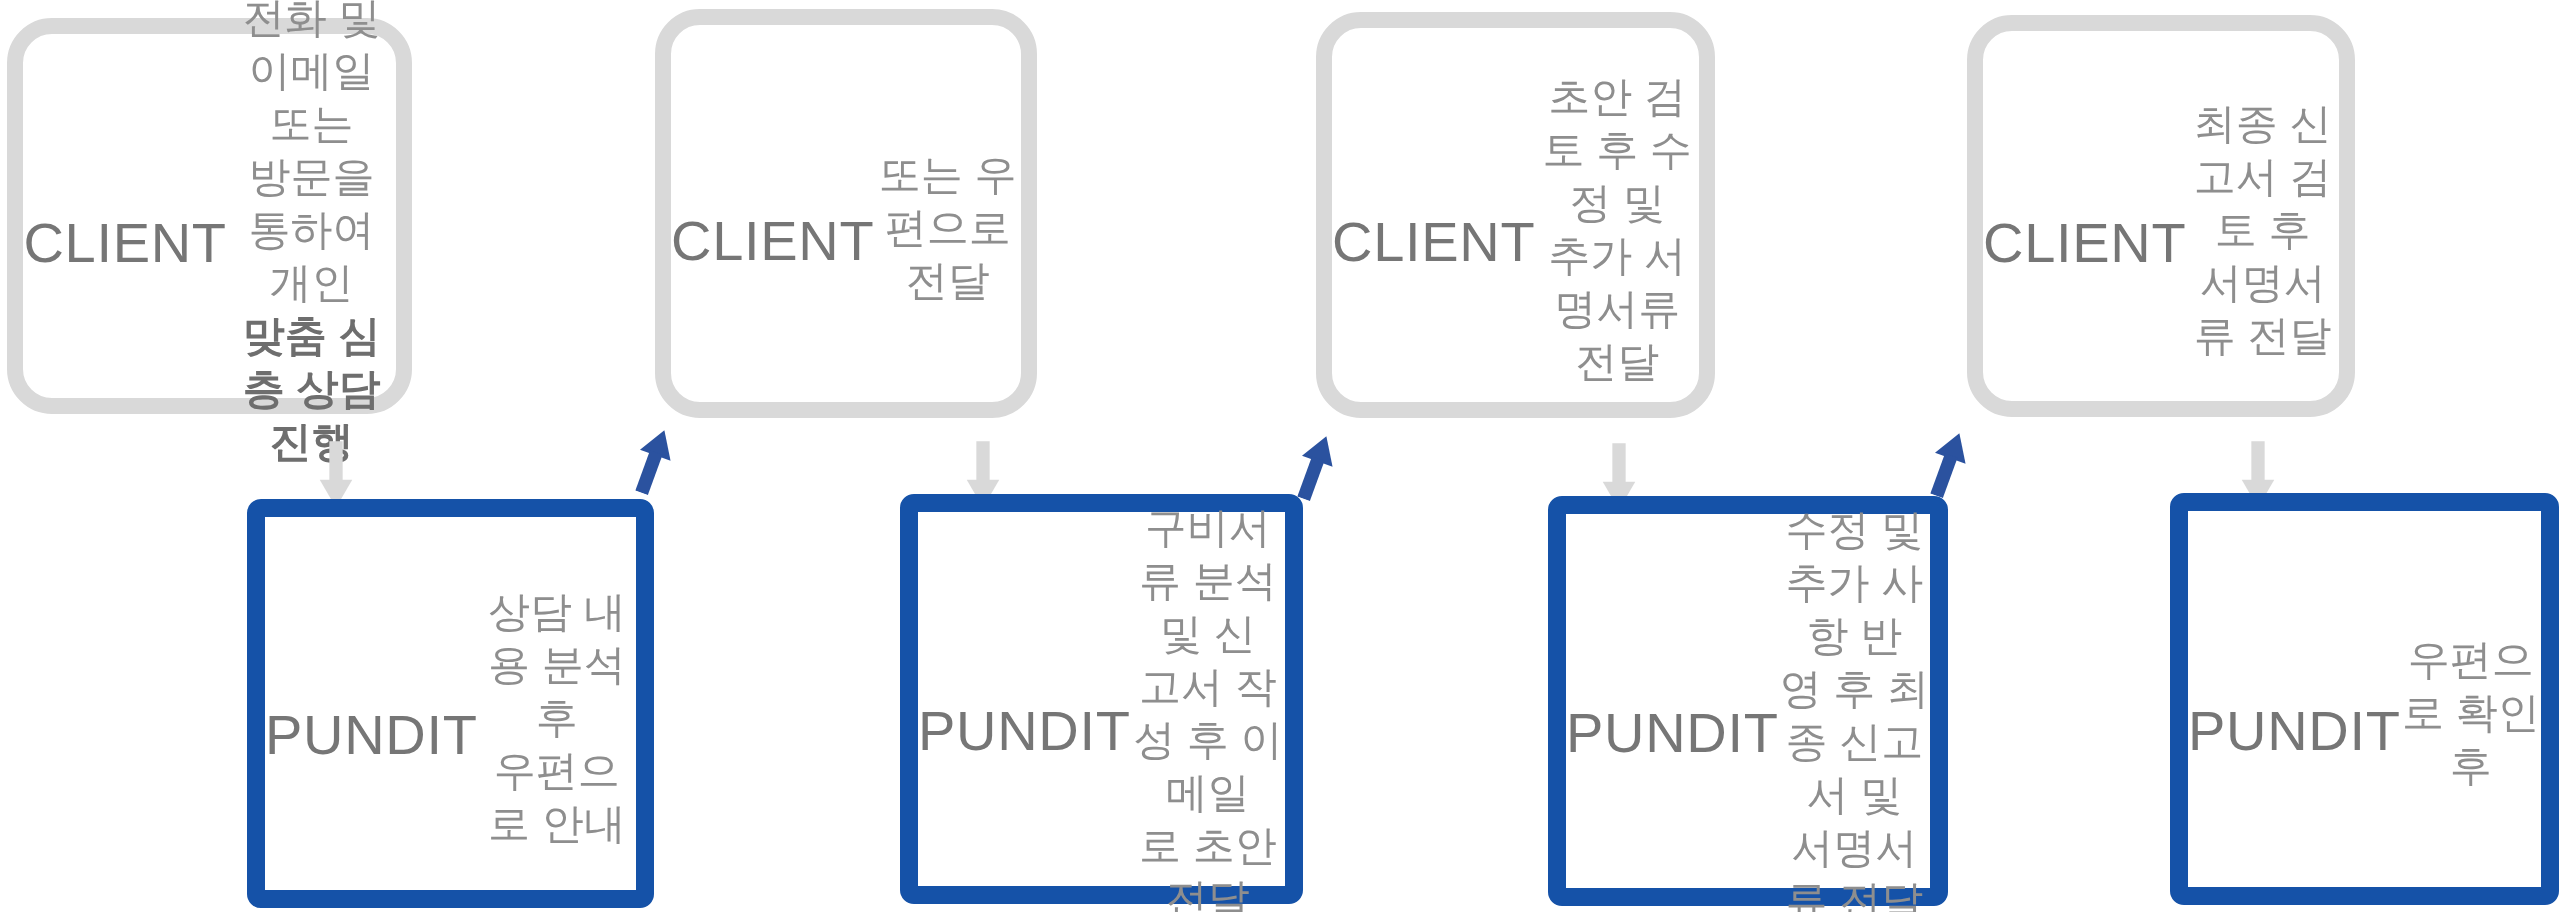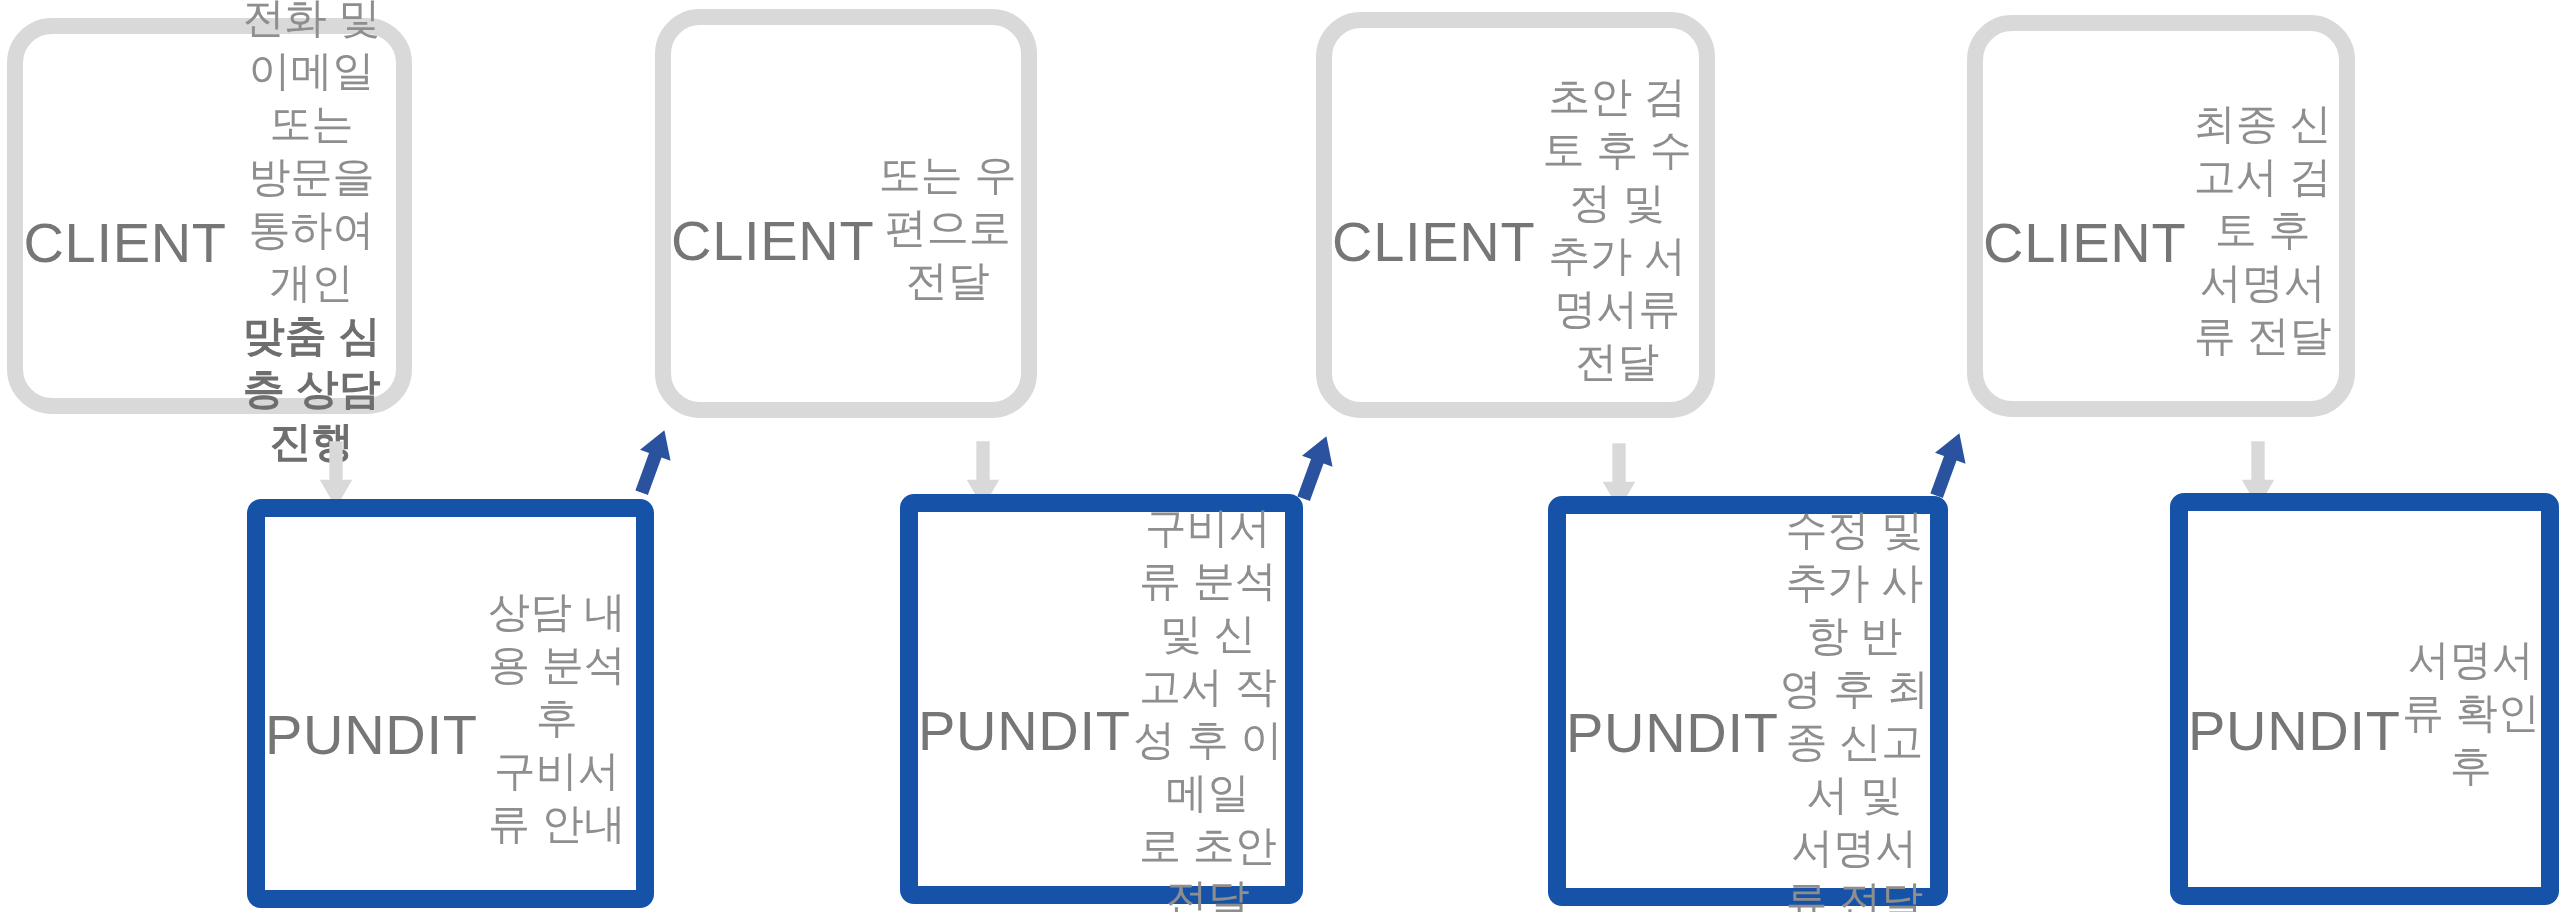--- a/index.html
+++ b/index.html
@@ -92,21 +92,21 @@
   <div class="arrow down-arrow da1">
     <svg width="34" height="67" viewBox="0 0 46 90" aria-hidden="true">
       <rect x="14" y="0" width="18" height="56" fill="currentColor"></rect>
       <polygon points="1,52 45,52 23,90" fill="currentColor"></polygon>
     </svg>
   </div>
   <div class="box pundit p1">
     <div class="title">PUNDIT</div>
     <div class="body">
         <div class="line">상담 내용 분석 후</div>
-        <div class="line">구비서류 안내</div>
+        <div class="line">우편으로 안내</div>
       </div>
   </div>
   <div class="arrow up-arrow ua1">
     <svg width="34" height="67" viewBox="0 0 46 90" aria-hidden="true">
       <polygon points="23,0 1,36 45,36" fill="currentColor"></polygon>
       <rect x="14" y="32" width="18" height="58" fill="currentColor"></rect>
     </svg>
   </div>
 
   <div class="box client c2">
@@ -173,18 +173,18 @@
   </div>
   <div class="arrow down-arrow da4">
     <svg width="34" height="67" viewBox="0 0 46 90" aria-hidden="true">
       <rect x="14" y="0" width="18" height="56" fill="currentColor"></rect>
       <polygon points="1,52 45,52 23,90" fill="currentColor"></polygon>
     </svg>
   </div>
   <div class="box pundit p4">
     <div class="title">PUNDIT</div>
     <div class="body">
-        <div class="line">서명서류 확인 후</div>
+        <div class="line">우편으로 확인 후</div>
       </div>
   </div>
 
 </div>
 
 
 </body></html>

